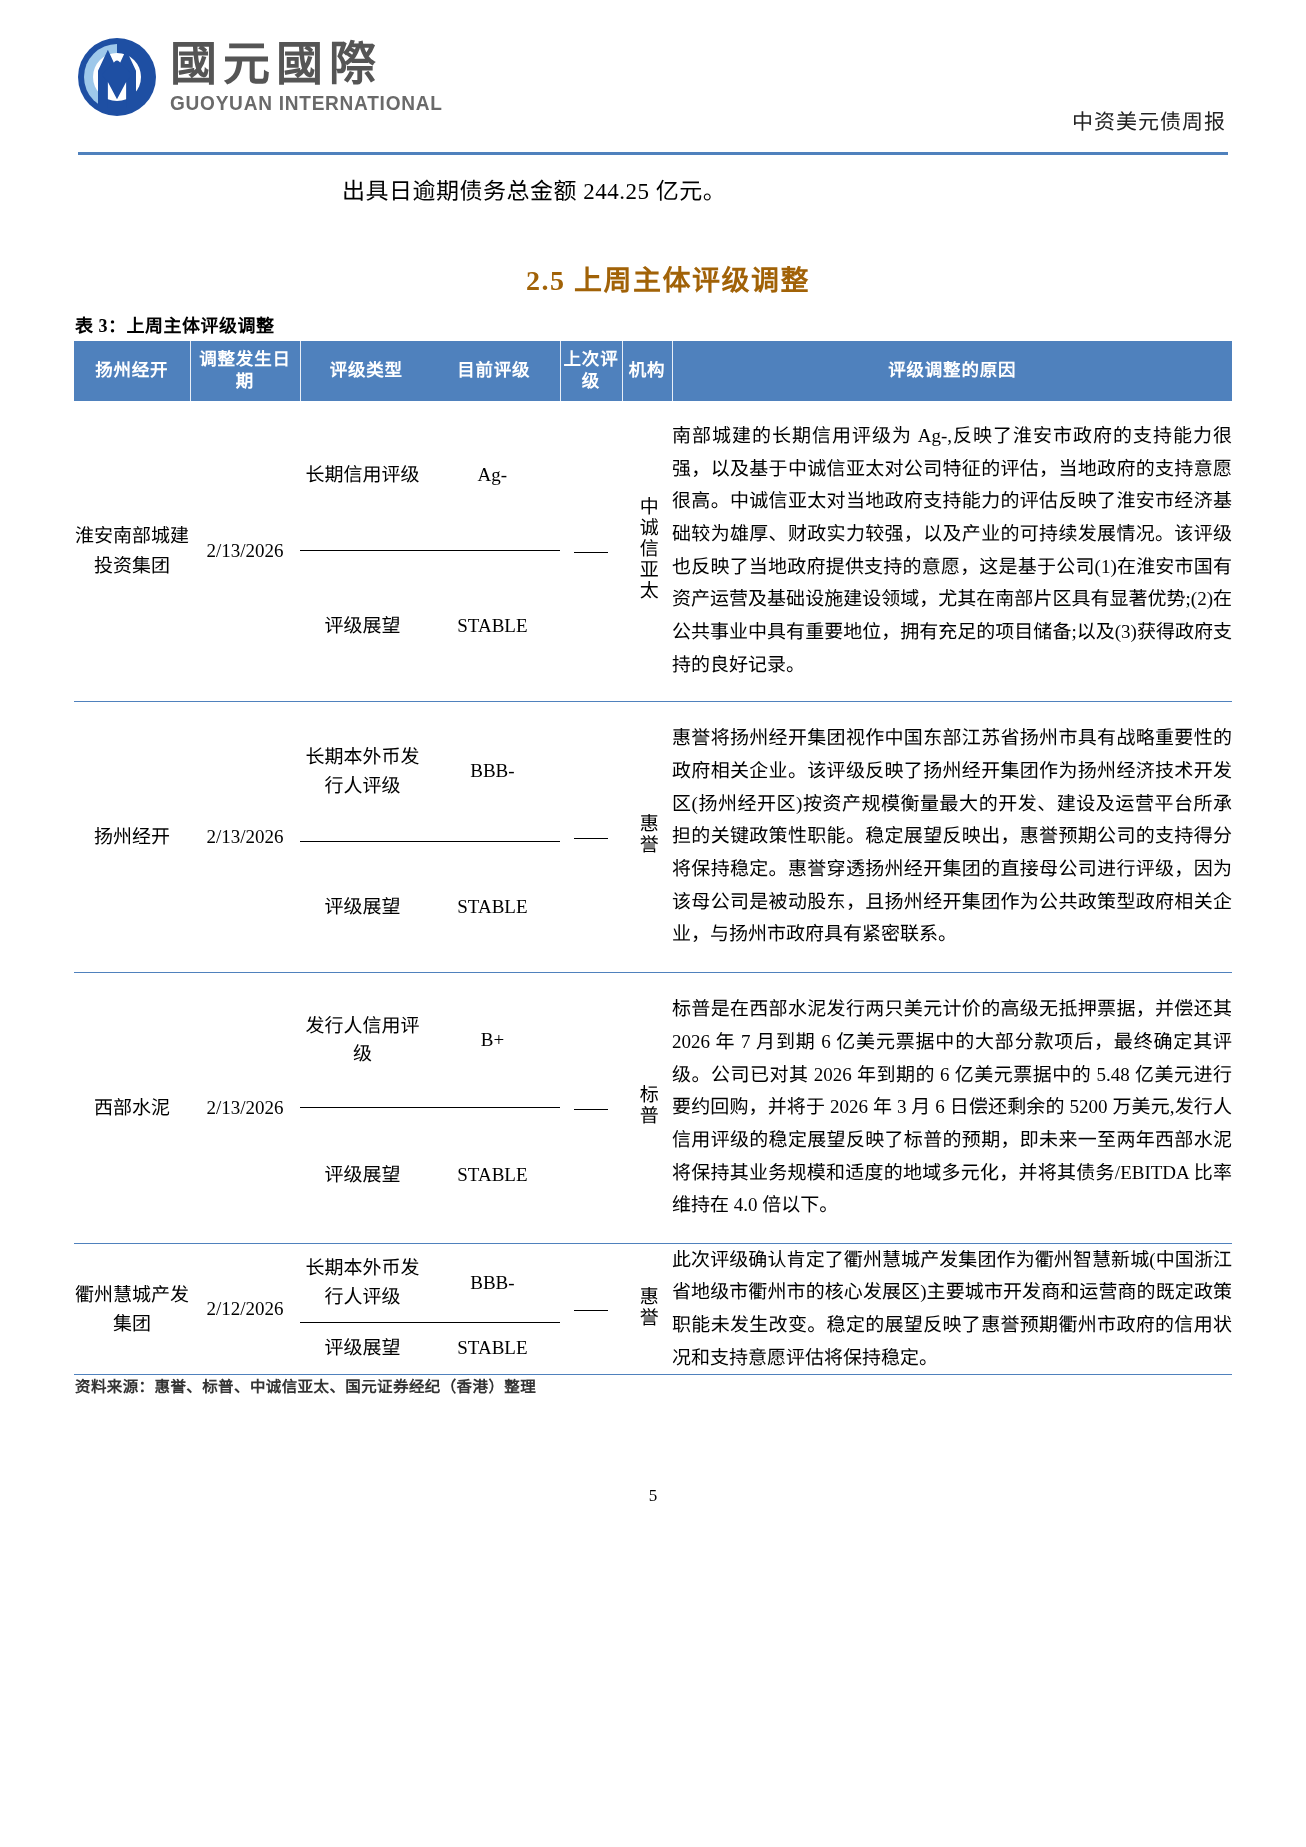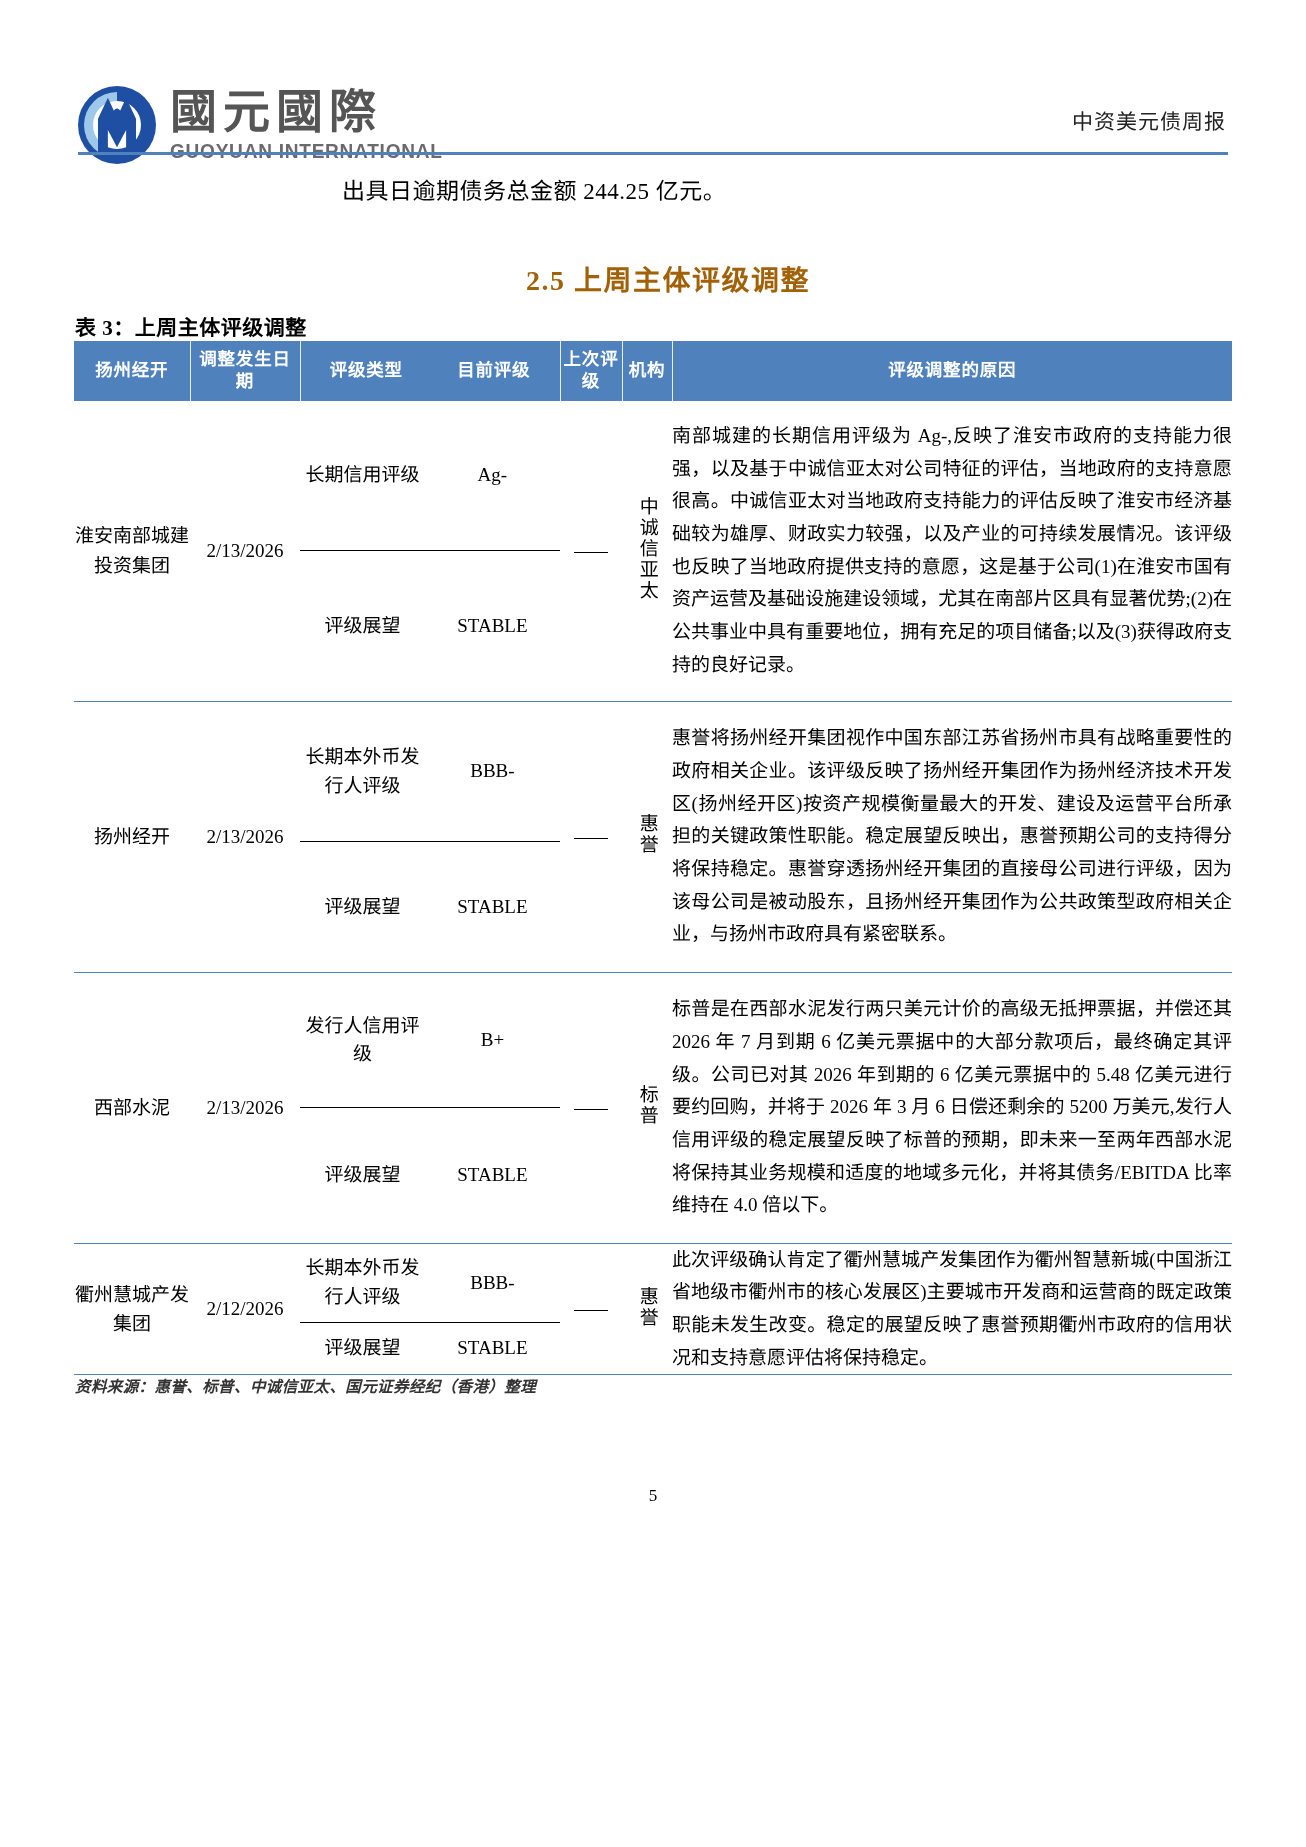--- a/index.html
+++ b/index.html
@@ -20,21 +20,20 @@
     position: absolute;
     left: 0; top: 0; right: 0;
     height: 155px;
   }
   .logo-block {
     position: absolute;
     left: 78px; top: 38px;
     display: flex;
     align-items: center;
     gap: 14px;
-    margin-top: 48px;
   }
   .logo-mark {
     width: 78px; height: 78px;
     position: relative;
     flex: 0 0 auto;
   }
   .logo-mark .ring-outer {
     position: absolute; inset: 0;
     border-radius: 50%;
     background: #1e4fa3;
@@ -114,21 +113,21 @@
     font-size: 28px;
     font-weight: 700;
     color: #a16207;
     letter-spacing: 1.5px;
     padding-left: 30px;
   }
 
   .table-caption {
     position: absolute;
     left: 75px; top: 311px;
-    font-size: 21px;
+    font-size: 18px;
     font-weight: 700;
     color: #000;
     letter-spacing: 0.5px;
   }
 
   
   .rating-table {
     position: absolute;
     left: 74px; top: 341px;
     width: 1158px;
@@ -218,21 +217,20 @@
     border-top: 1.4px solid #000;
     vertical-align: middle;
   }
 
   
   .source-note {
     position: absolute;
     left: 75px; top: 1374px;
     font-size: 15.5px;
     font-weight: 700;
-    font-style: italic;
     color: #333333;
     letter-spacing: 0.4px;
   }
   .page-number {
     position: absolute;
     left: 0; right: 0; top: 1486px;
     text-align: center;
     font-size: 17px;
     color: #000;
   }

